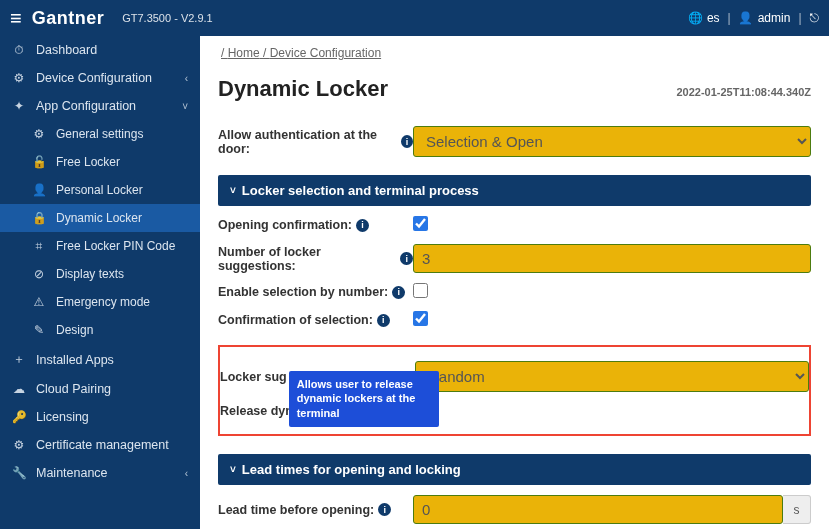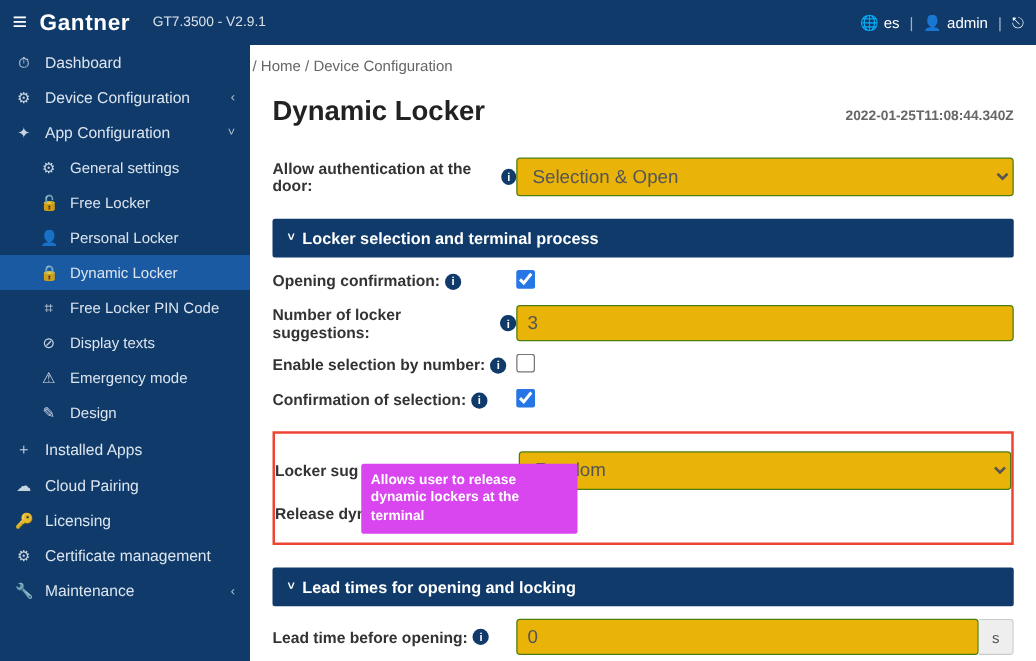--- a/index.html
+++ b/index.html
@@ -14,38 +14,38 @@
   .topbar .right-items span, .topbar .right-items svg { vertical-align:middle; }
   .topbar .right-items .clk { cursor:pointer; display:flex; align-items:center; gap:4px;}
   .main { display:flex; height:calc(529px - 36px); }
   .sidebar { width:200px; background:#0f3a6a; color:#dce5ef; overflow-y:auto; font-size:12.5px; }
   .sidebar .nav-item { display:flex; align-items:center; padding:7px 12px; cursor:pointer; gap:10px; }
   .sidebar .nav-item.sub { padding-left:32px; font-size:12px; }
   .sidebar .nav-item.active { background:#1a5aa3; }
   .sidebar .nav-item .icon { width:14px; text-align:center; font-size:12px; opacity:0.9; }
   .sidebar .nav-item .chev { margin-left:auto; font-size:10px; opacity:0.8;}
   .content { flex:1; overflow-y:auto; padding-bottom:20px; }
-  .breadcrumb { padding:10px 2px; color:#666; font-size:12px; }
+  .breadcrumb { padding:10px 21px; color:#666; font-size:12px;text-decoration:underline; }
   .breadcrumb a { color:#666; text-decoration:none; }
   .page-title { padding:6px 18px 4px; font-size:22px; font-weight:700; color:#222; display:flex; align-items:baseline; }
   .page-title .ts { margin-left:auto; font-size:11px; color:#666; font-weight:700;}
   .form-area { padding:10px 18px; }
   .form-row { display:flex; align-items:center; margin:10px 0; }
   .form-row label { width:195px; font-size:12.5px; font-weight:600; color:#333; display:flex; align-items:center; gap:4px;}
   .form-row label .info { width:13px; height:13px; display:inline-flex; align-items:center; justify-content:center; background:#0f3a6a; color:#fff; border-radius:50%; font-size:9px; font-weight:700; cursor:pointer;}
   .form-row .control { flex:1; }
   .form-row select, .form-row input[type=text] { width:100%; padding:5px 8px; border:1px solid #4d7c0f; border-radius:3px; font-size:15px; color:#555; background:#eab308;}
   .form-row input[type=checkbox]{ width:15px; height:15px; accent-color:#2776e6; }
   .section-header { background:#0f3a6a; color:#fff; padding:8px 12px; font-size:13px; font-weight:600; border-radius:2px; margin-top:18px; display:flex; align-items:center; gap:6px; cursor:pointer;}
   .section-header .caret { font-size:10px; }
   .highlight-box { border:2px solid #e43; padding:4px 0; margin-top:16px; }
   .unit-box { display:flex; }
   .unit-box input { flex:1; border-top-right-radius:0; border-bottom-right-radius:0;}
   .unit-box .unit { width:28px; border:1px solid #ccc; border-left:none; background:#eee; display:flex; align-items:center; justify-content:center; border-radius:0 3px 3px 0; font-size:12px; color:#555;}
-  .tooltip { position:absolute; background:#d946ef; color:#fff; font-size:11px; padding:6px 8px; border-radius:2px; width:173px; line-height:1.35; z-index:20; }
+  .tooltip { position:absolute; background:#1d4ed8; color:#fff; font-size:11px; padding:6px 8px; border-radius:2px; width:150px; line-height:1.35; z-index:20; }
   .tooltip-wrap { position:relative; display:inline-block;}
 </style>
 </head>
 <body>
 
 <div class="topbar">
   <span class="menu-icon">≡</span>
   <span class="brand">Gantner</span>
   <span class="subtitle">GT7.3500 - V2.9.1</span>
   <div class="spacer"></div>

